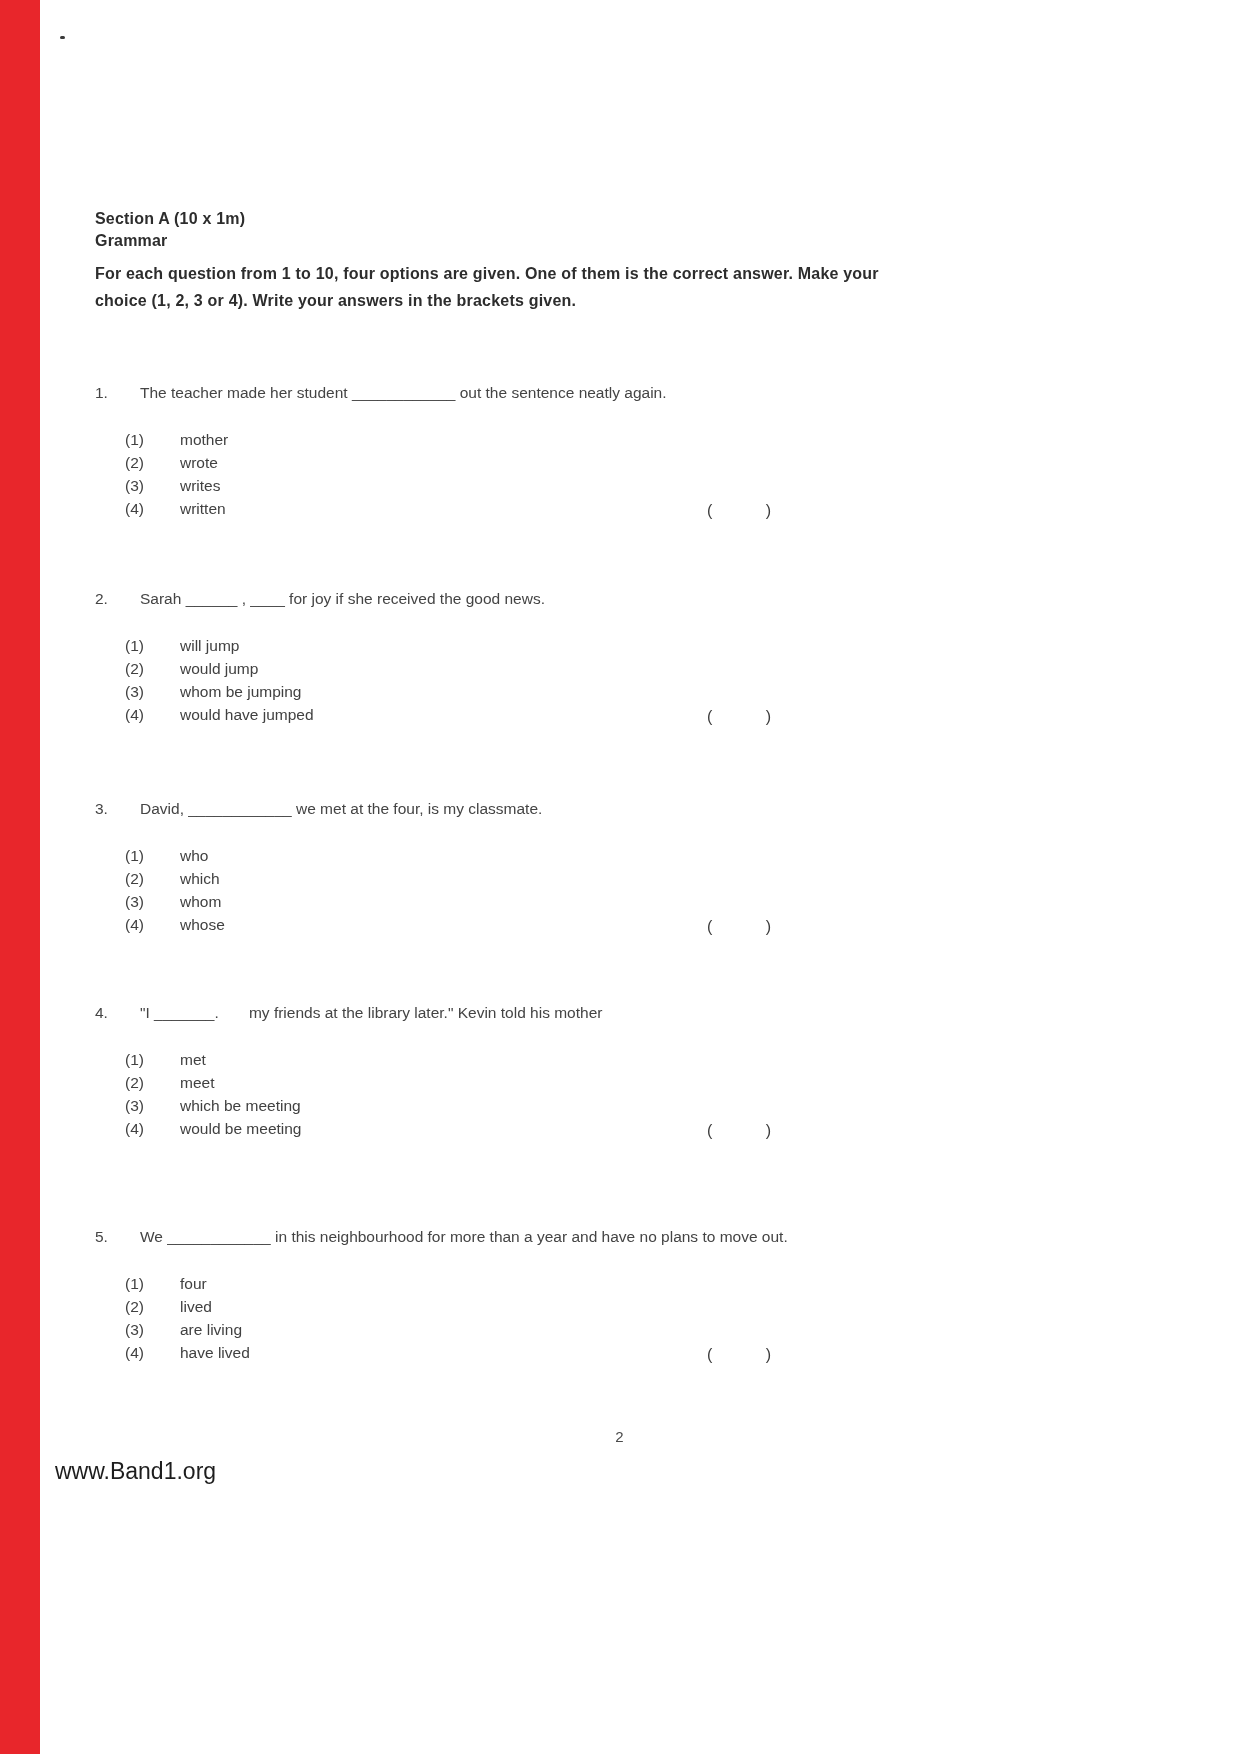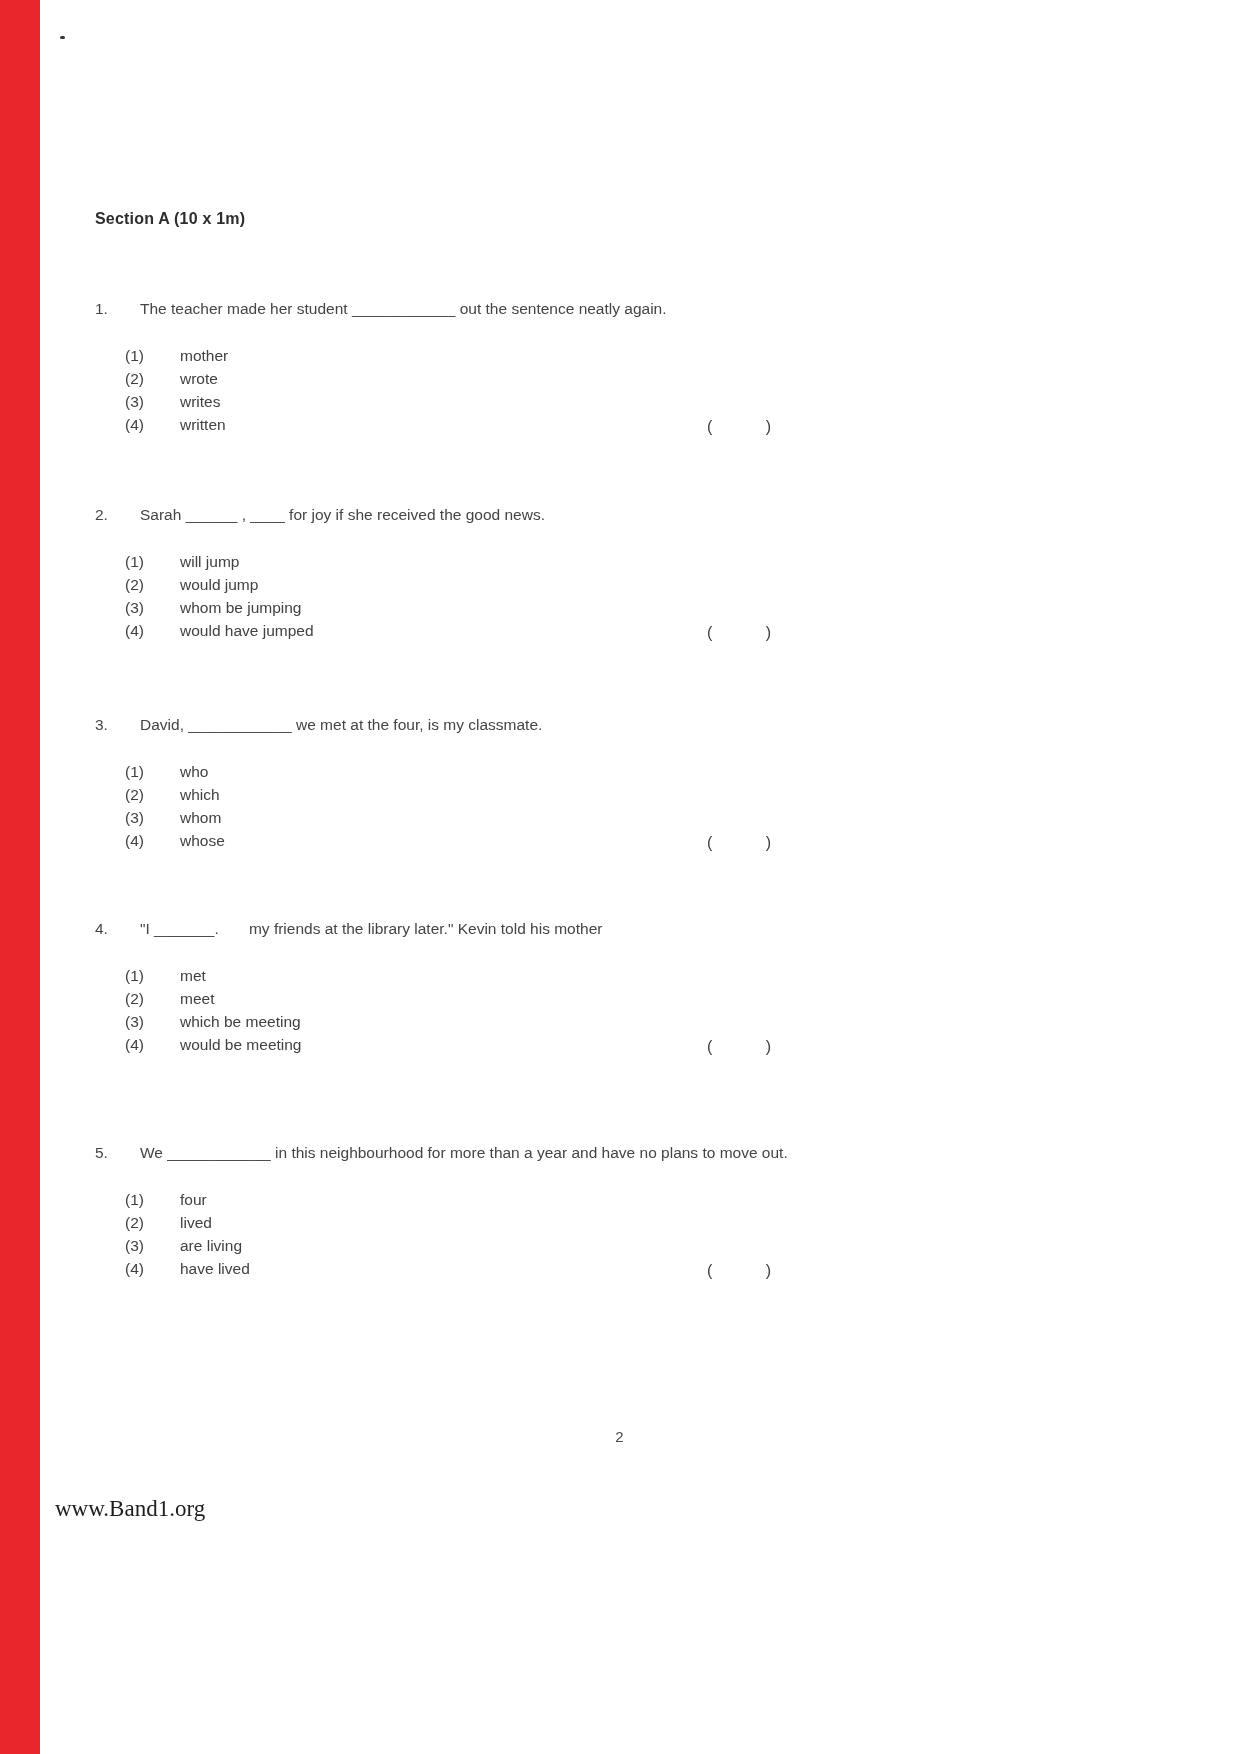--- a/index.html
+++ b/index.html
@@ -79,35 +79,37 @@
     position: absolute;
     left: 0; right: 0;
     top: 1428px;
     text-align: center;
     font-size: 15px;
     color: #4a4a4a;
   }
   .watermark {
     position: absolute;
     left: 55px;
-    top: 1496px;
-    font-family: Liberation Serif, serif;
+    top: 1458px;
+    font-family: Liberation Sans, sans-serif;
     font-size: 23px;
     color: #1d1d1d;
   }
 </style>
 </head>
 <body>
 
 <div class="red-stripe" style="background: rgb(232, 38, 43);"></div>
 <div class="scan-mark"></div>
 
 <div class="content">
 
   <div class="section-title">Section A (10 x 1m)</div>
+  <div class="section-subtitle">Grammar</div>
+  <div class="instructions">For each question from 1 to 10, four options are given. One of them is the correct answer. Make your choice (1, 2, 3 or 4). Write your answers in the brackets given.</div>
 
   <div class="question q1">
     <div class="q-line">
       <span class="q-num">1.</span>
       <span class="q-text">The teacher made her student ____________ out the sentence neatly again.</span>
     </div>
     <div class="options">
       <div class="option">
         <span class="opt-num">(1)</span>
         <span class="opt-label">mother</span>

